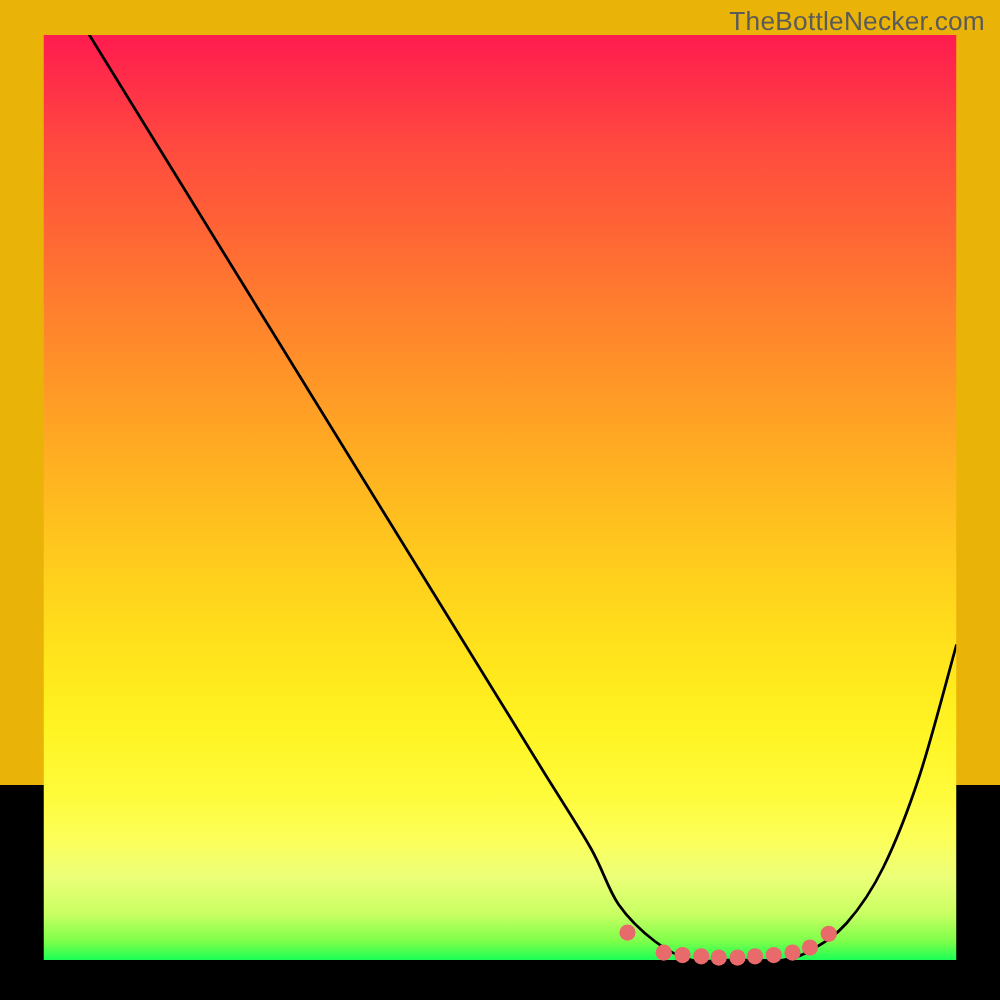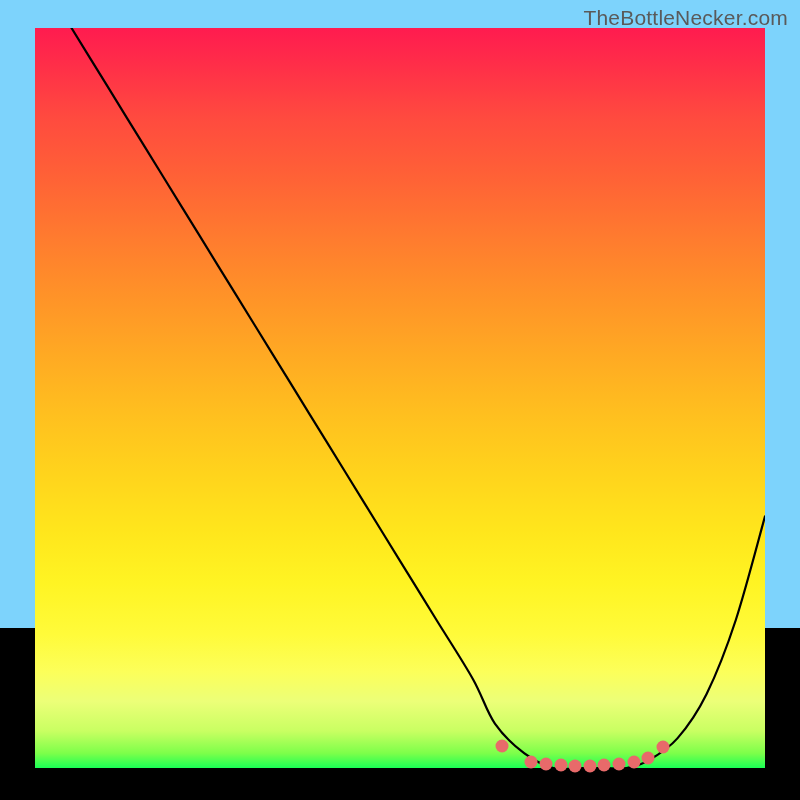--- a/index.html
+++ b/index.html
@@ -1,17 +1,17 @@
 <!DOCTYPE html>
 <html><head>
 <meta charset="utf-8">
 <style>
   * { margin: 0; padding: 0; box-sizing: border-box; }
   html, body { width: 800px; height: 800px; background: #000; font-family: Arial, sans-serif; }
-  .container { position: relative; width: 800px; height: 628px; background: #7dd3fc; }
+  .container { position: relative; width: 800px; height: 628px; background: #eab308; }
   .watermark {
     position: absolute;
     top: 6px;
     right: 12px;
     color: #5a5a5a;
     font-size: 21px;
     font-weight: 500;
     letter-spacing: 0.2px;
     z-index: 20;
   }

